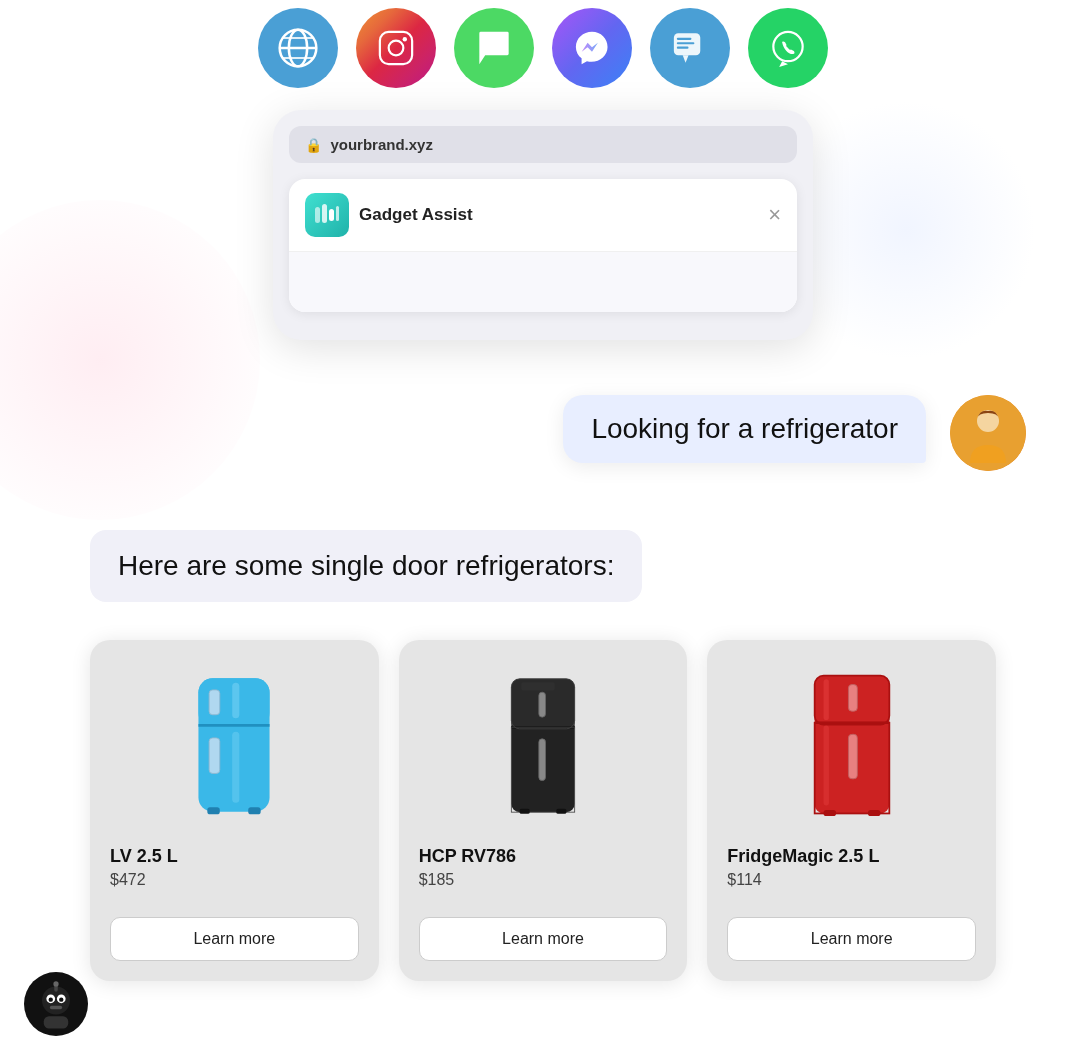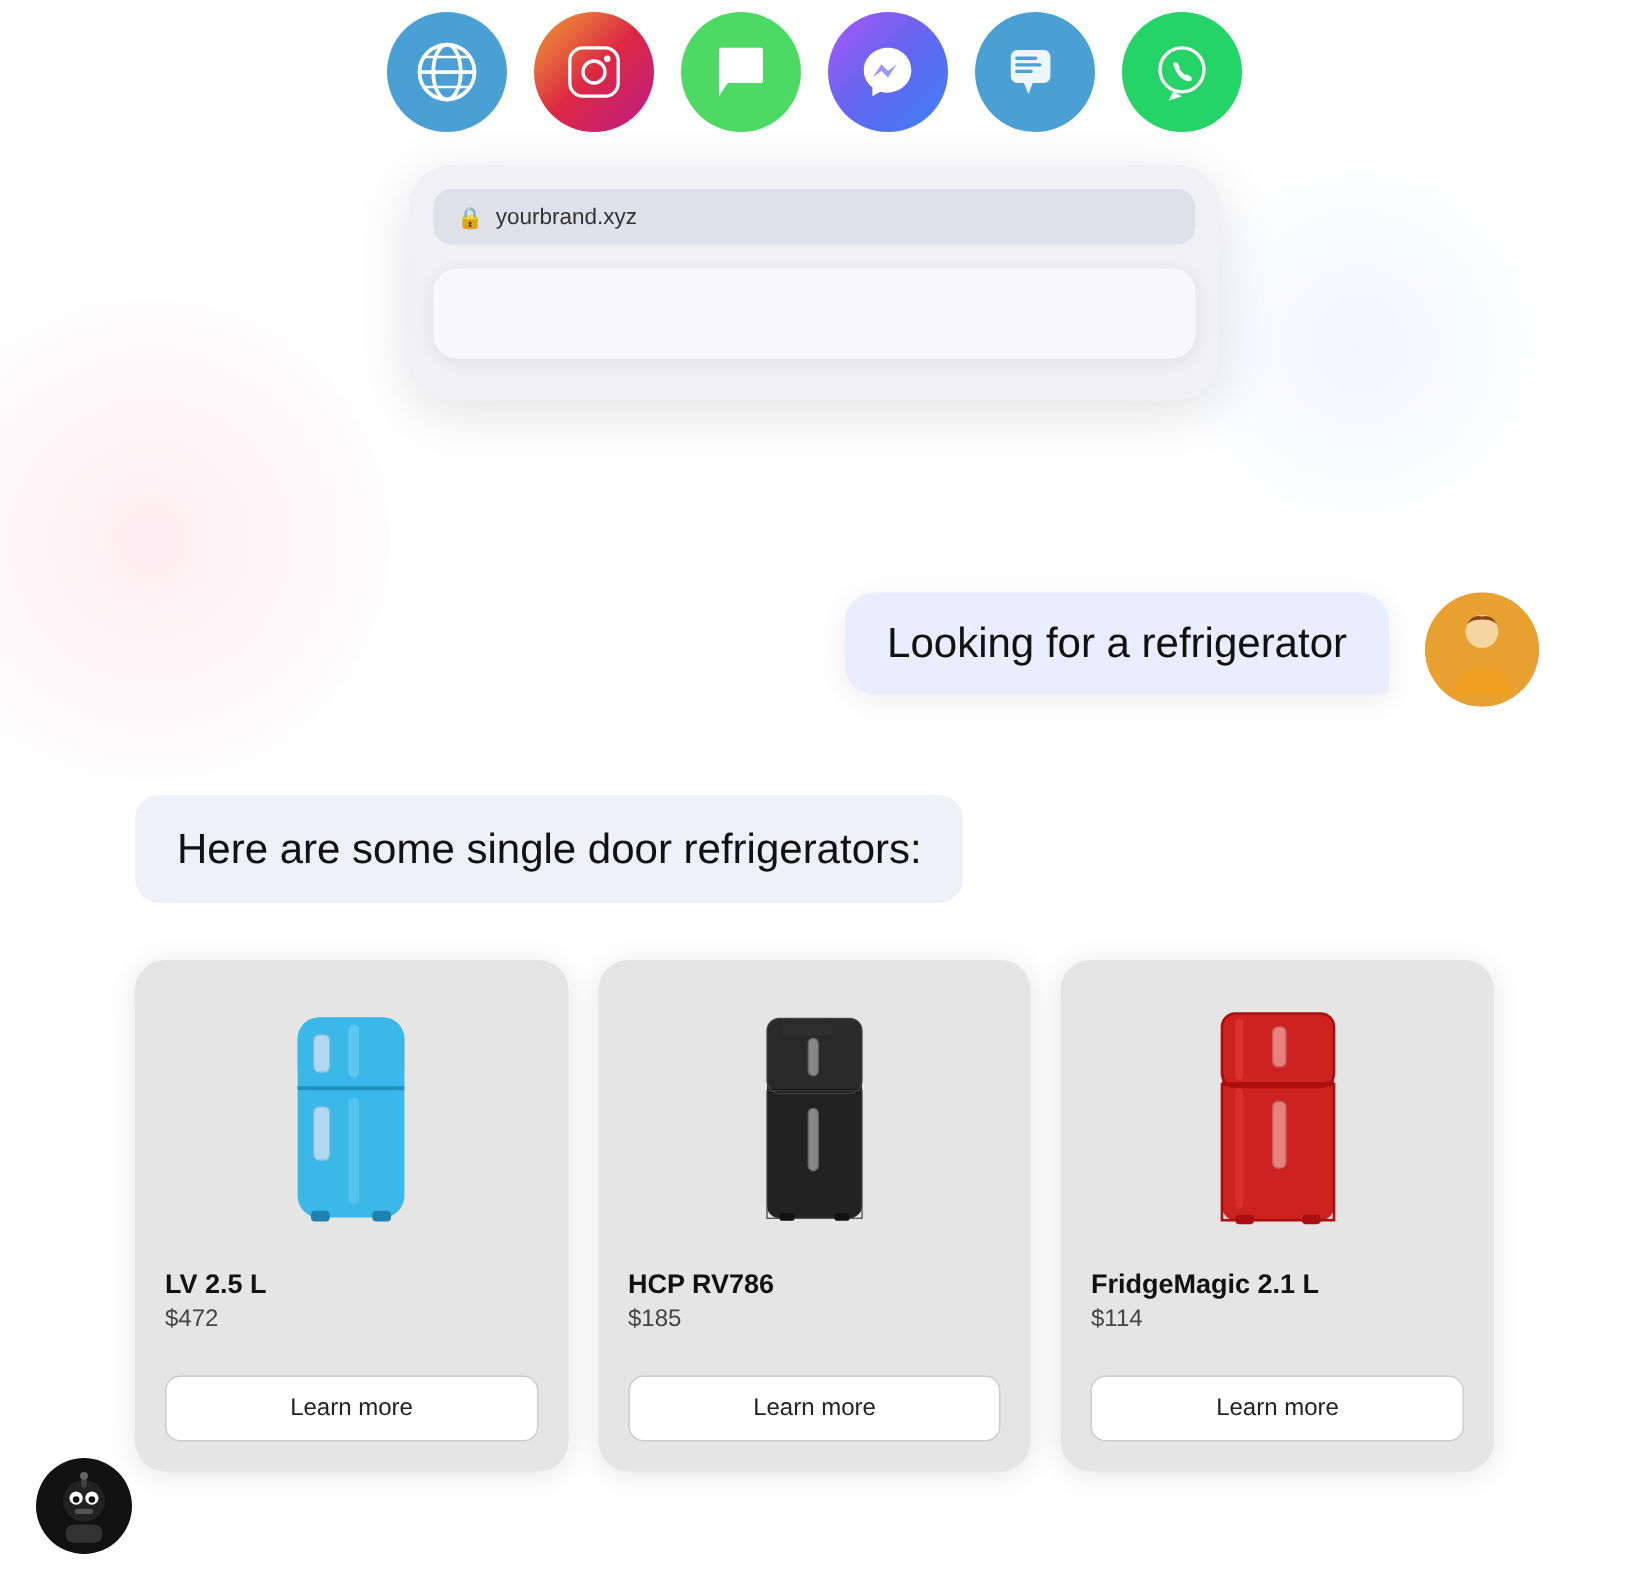--- a/index.html
+++ b/index.html
@@ -85,20 +85,21 @@
       gap: 8px;
       margin-bottom: 16px;
     }
     .browser-bar-lock {
       font-size: 14px;
       color: #555;
     }
     .browser-bar-url {
       font-size: 15px;
       color: #333;
+      font-weight: bold;
     }
 
     .chat-widget {
       background: #fff;
       border-radius: 16px;
       overflow: hidden;
       box-shadow: 0 2px 12px rgba(0,0,0,0.08);
       margin-bottom: 12px;
     }
     .chat-header {
@@ -323,20 +324,34 @@
     </svg>
   </div>
 </div>
 
 <div class="phone-mockup">
   <div class="browser-bar">
     <span class="browser-bar-lock">🔒</span>
     <span class="browser-bar-url">yourbrand.xyz</span>
   </div>
   <div class="chat-widget">
+    <div class="chat-header">
+      <div class="chat-header-left">
+        <div class="chat-logo">
+          <svg viewBox="0 0 28 28" fill="none">
+            <rect x="2" y="6" width="5" height="16" rx="2.5" fill="white" opacity="0.6"></rect>
+            <rect x="9" y="3" width="5" height="19" rx="2.5" fill="white" opacity="0.8"></rect>
+            <rect x="16" y="8" width="5" height="12" rx="2.5" fill="white"></rect>
+            <rect x="23" y="5" width="3" height="15" rx="1.5" fill="white" opacity="0.7"></rect>
+          </svg>
+        </div>
+        <span class="chat-title">Gadget Assist</span>
+      </div>
+      <span class="chat-close">×</span>
+    </div>
     <div class="chat-body">
     </div>
   </div>
 </div>
 
 <div class="user-message-container">
   <div class="user-bubble">Looking for a refrigerator</div>
   <div class="user-avatar-img">
 
     <svg viewBox="0 0 76 76" width="76" height="76">
@@ -427,21 +442,21 @@
 
         <rect x="56" y="78" width="10" height="50" rx="4" fill="#e88080" stroke="#c06060" stroke-width="1"></rect>
 
         <rect x="28" y="16" width="6" height="46" rx="3" fill="#e84040" opacity="0.5"></rect>
         <rect x="28" y="68" width="6" height="90" rx="3" fill="#e84040" opacity="0.4"></rect>
 
         <rect x="28" y="163" width="14" height="7" rx="3" fill="#aa1010"></rect>
         <rect x="78" y="163" width="14" height="7" rx="3" fill="#aa1010"></rect>
       </svg>
     </div>
-    <div class="product-name">FridgeMagic 2.1 L</div>
+    <div class="product-name">FridgeMagic 2.5 L</div>
     <div class="product-price">$114</div>
     <button class="learn-more-btn">Learn more</button>
   </div>
 
 </div>
 
 <div class="bot-avatar">
   <svg viewBox="0 0 64 64" width="56" height="56">
 
     <circle cx="32" cy="28" r="16" fill="#222"></circle>

